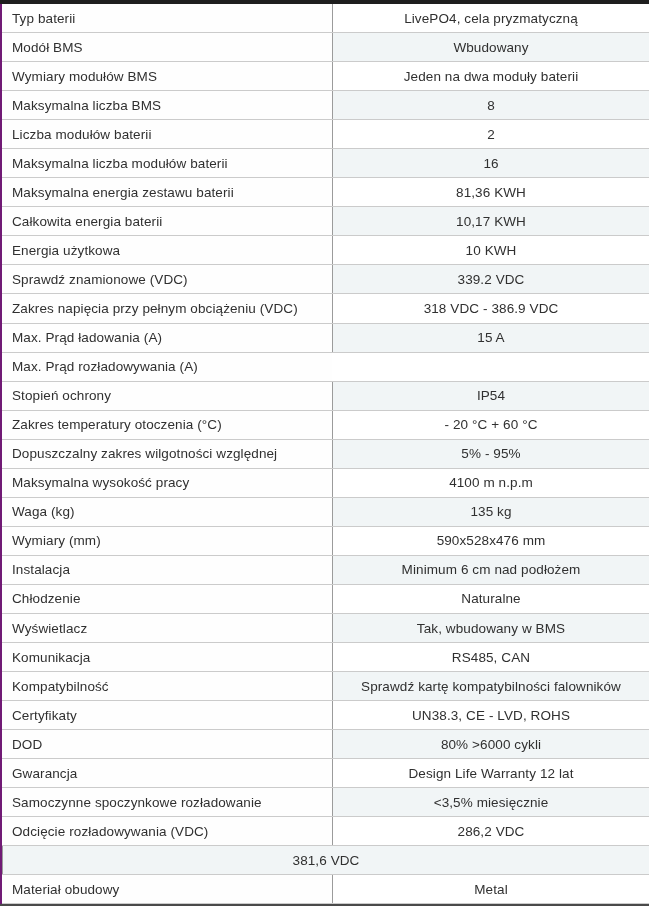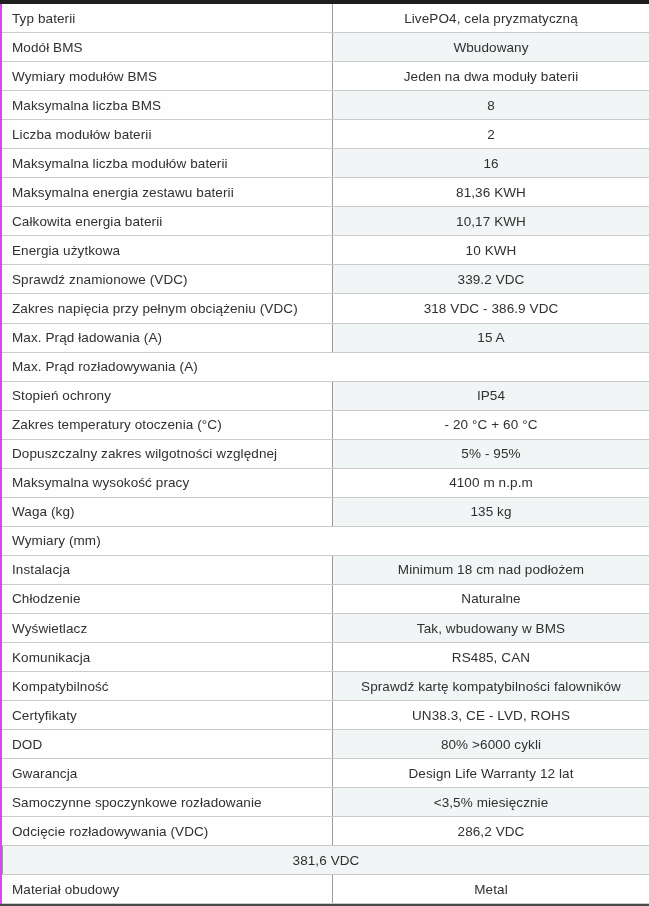--- a/index.html
+++ b/index.html
@@ -21,21 +21,21 @@
     background: #1e1e1e;
     flex: 0 0 auto;
   }
   .bottom-edge {
     height: 2px;
     background: #4a4a4a;
     flex: 0 0 auto;
   }
   .spec-table {
     flex: 1 1 auto;
-    border-left: 2px solid #d946ef;
+    border-left: 2px solid #701a75;
     display: flex;
     flex-direction: column;
     overflow: hidden;
   }
   .row {
     display: flex;
     flex: 0 0 29.05px;
     height: 29.05px;
     border-bottom: 1px solid #cbcbcb;
     box-sizing: border-box;
@@ -142,24 +142,25 @@
       <div class="row">
         <div class="cell label">Maksymalna wysokość pracy</div>
         <div class="cell value">4100 m n.p.m</div>
       </div>
       <div class="row">
         <div class="cell label">Waga (kg)</div>
         <div class="cell value">135 kg</div>
       </div>
       <div class="row">
         <div class="cell label">Wymiary (mm)</div>
+        <div class="cell value">590x528x476 mm</div>
       </div>
       <div class="row">
         <div class="cell label">Instalacja</div>
-        <div class="cell value">Minimum 18 cm nad podłożem</div>
+        <div class="cell value">Minimum 6 cm nad podłożem</div>
       </div>
       <div class="row">
         <div class="cell label">Chłodzenie</div>
         <div class="cell value">Naturalne</div>
       </div>
       <div class="row">
         <div class="cell label">Wyświetlacz</div>
         <div class="cell value">Tak, wbudowany w BMS</div>
       </div>
       <div class="row">

